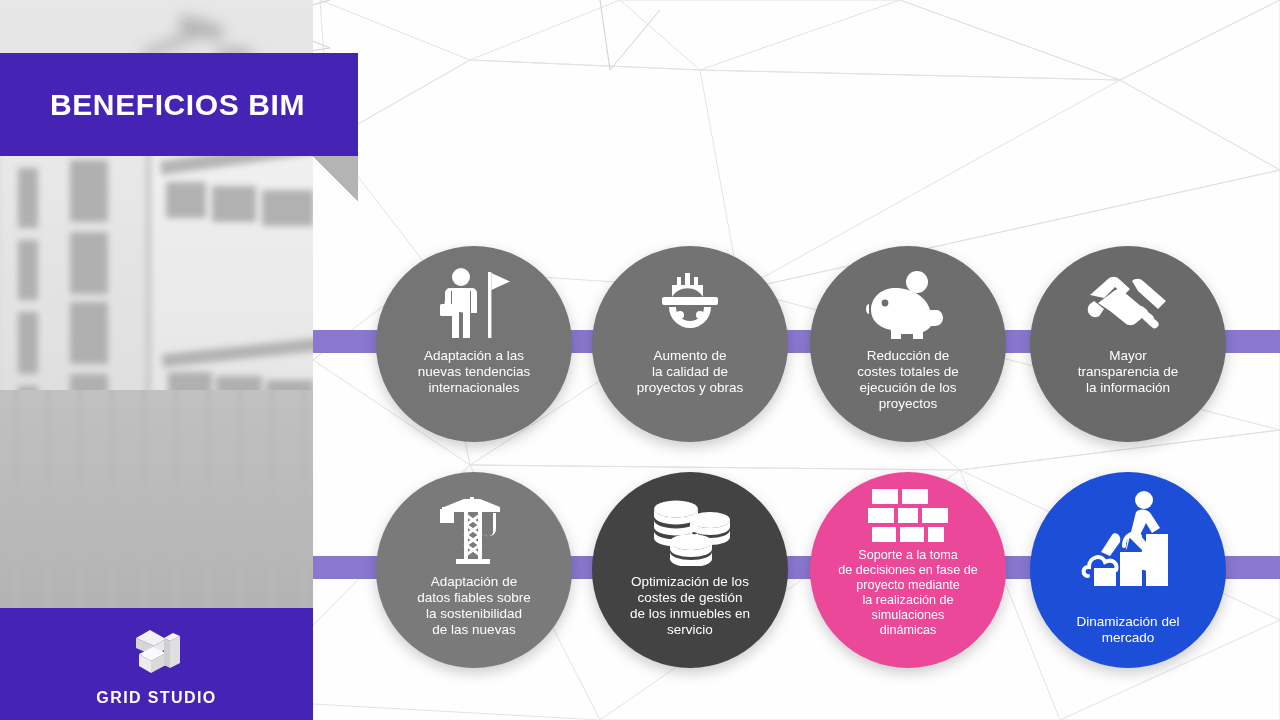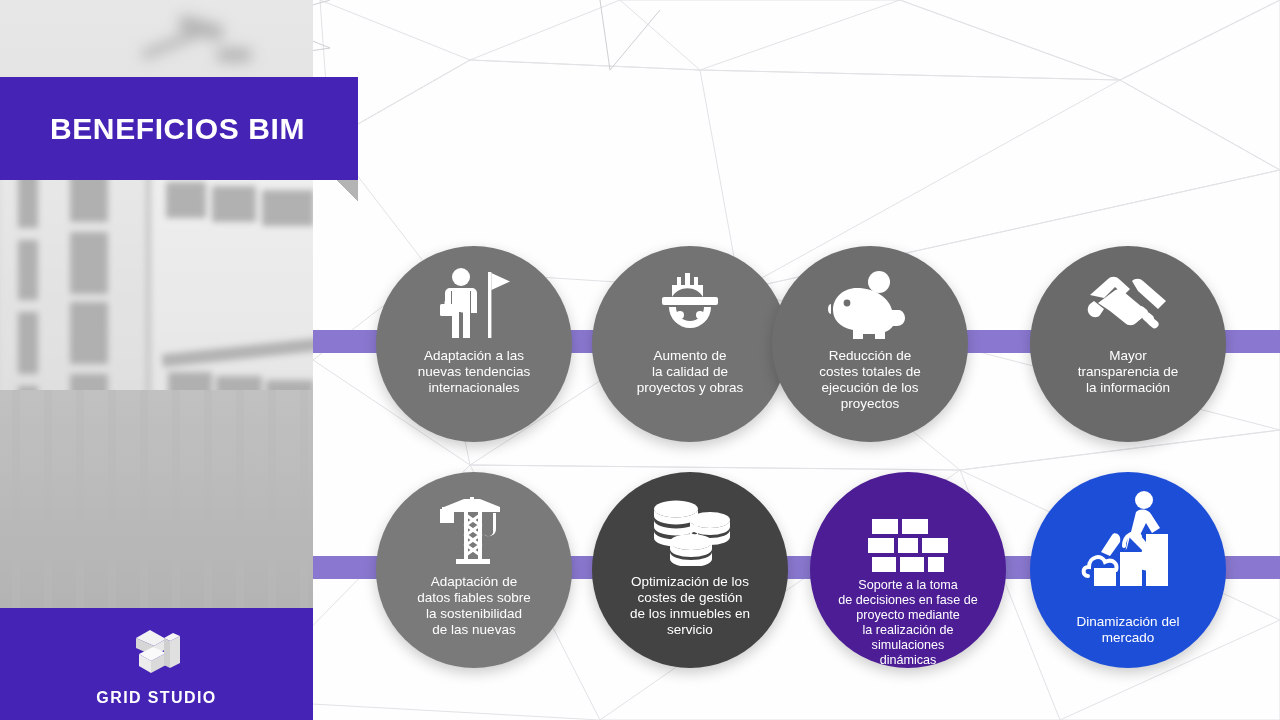--- a/index.html
+++ b/index.html
@@ -32,21 +32,21 @@
   .bld .edge{position:absolute;left:146px;top:-10px;width:5px;height:420px;background:#bdbdbd;}
   .win{position:absolute;background:#9b9b9b;opacity:.85;border-radius:1px;}
   .band{position:absolute;background:#9a9a9a;opacity:.8;}
   .ground{position:absolute;left:0;top:390px;width:313px;height:230px;
        background:linear-gradient(#b9b9b9,#a8a8a8);}
   .ground .stripe{position:absolute;top:0;width:8px;height:230px;background:#b0b0b0;opacity:.45;}
   .photo-veil{position:absolute;inset:0;background:rgba(255,255,255,.12);}
 
   
   .banner{position:absolute;left:0;top:53px;width:358px;height:103px;background:#4423b5;z-index:6;
-          display:flex;align-items:center;margin-top:24px;}
+          display:flex;align-items:center;}
   .banner-text{color:#ffffff;font-size:30px;font-weight:700;letter-spacing:.6px;
           padding-left:50px;font-family:"Liberation Sans",sans-serif;}
   .banner-fold{position:absolute;left:313px;top:156px;width:45px;height:45px;z-index:5;
           background:linear-gradient(225deg,#b4b4b4 0%,#b4b4b4 50%,transparent 50.5%);}
 
   
   .footer{position:absolute;left:0;top:608px;width:313px;height:112px;background:#4423b5;z-index:7;
           display:flex;flex-direction:column;align-items:center;justify-content:center;}
   .logo-mark{width:62px;height:62px;position:relative;margin-bottom:6px;}
   .logo-label{color:#ffffff;font-size:16px;font-weight:700;letter-spacing:1.4px;}
@@ -142,21 +142,21 @@
           <circle cx="50" cy="48" r="4"></circle>
         </svg>
       </div>
       <div class="cap">
         <div>Aumento de</div>
         <div>la calidad de</div>
         <div>proyectos y obras</div>
       </div>
     </div>
 
-    <div class="node" style="left:772px;top:246px;background:#6e6e6e;">
+    <div class="node" style="left:810px;top:246px;background:#6e6e6e;">
       <div class="ico">
         <svg width="86" height="72" viewBox="0 0 86 72" fill="#ffffff">
           <circle cx="52" cy="12" r="11"></circle>
           <path d="M30,18 C48,18 62,28 65,40 L72,40 C75,40 78,44 78,48 C78,53 74,56 70,56 L66,56 C64,59 61,61 58,62 l0,7 h-10 l0,-5 h-12 l0,5 h-10 l0,-9 C12,57 6,49 6,40 C6,28 16,18 30,18 z"></path>
           <circle cx="20" cy="33" r="3.4" fill="#6e6e6e"></circle>
           <path d="M4,34 C0,34 0,44 4,44 z"></path>
         </svg>
       </div>
       <div class="cap tight">
         <div>Reducción de</div>
@@ -226,21 +226,21 @@
         </svg>
       </div>
       <div class="cap tight">
         <div>Optimización de los</div>
         <div>costes de gestión</div>
         <div>de los inmuebles en</div>
         <div>servicio</div>
       </div>
     </div>
 
-    <div class="node tight" style="left:810px;top:472px;background:#4c1d95;justify-content:flex-end;">
+    <div class="node tight" style="left:810px;top:472px;background:#ec4899;">
       <div class="ico" style="height:62px;margin-top:14px;">
         <svg width="80" height="56" viewBox="0 0 80 56" fill="#ffffff">
           <rect x="4" y="0" width="26" height="15"></rect>
           <rect x="34" y="0" width="26" height="15"></rect>
           <rect x="0" y="19" width="26" height="15"></rect>
           <rect x="30" y="19" width="20" height="15"></rect>
           <rect x="54" y="19" width="26" height="15"></rect>
           <rect x="4" y="38" width="24" height="15"></rect>
           <rect x="32" y="38" width="24" height="15"></rect>
           <rect x="60" y="38" width="16" height="15"></rect>

